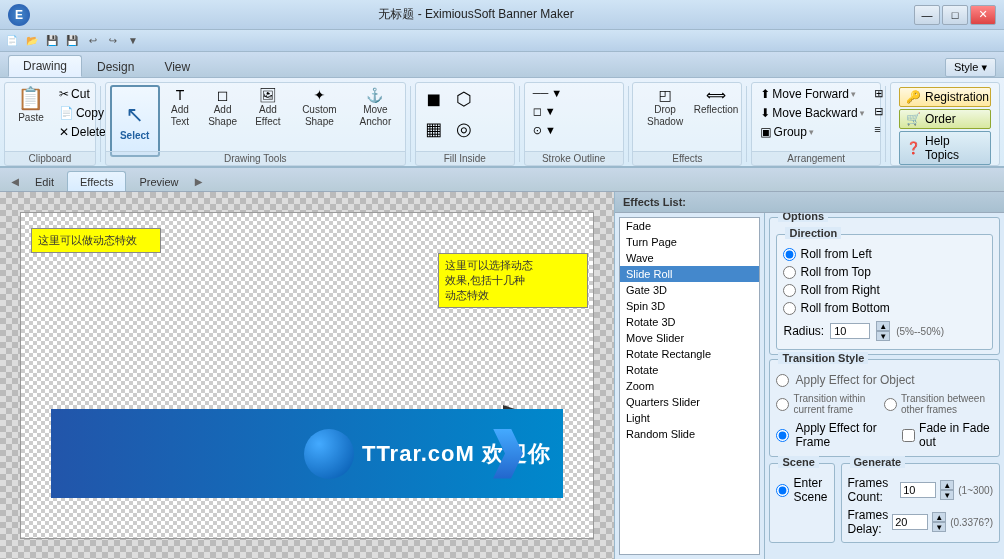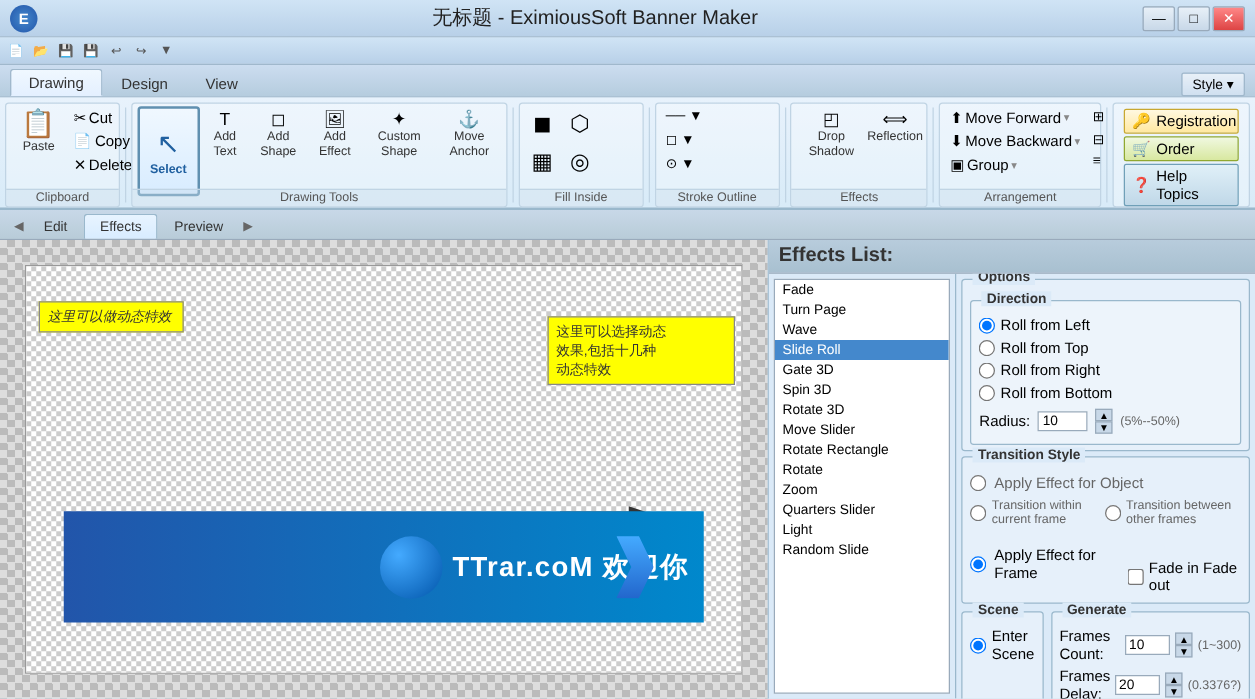--- a/index.html
+++ b/index.html
@@ -15,21 +15,21 @@
       border-bottom: 1px solid #a0b8cc;
     }
     .title-bar-logo {
       width: 22px; height: 22px;
       background: radial-gradient(circle, #4488cc, #2255aa);
       border-radius: 50%;
       margin-right: 8px;
       display: flex; align-items: center; justify-content: center;
       color: white; font-weight: bold; font-size: 10px;
     }
-    .title-bar-text { flex: 1; text-align: center; font-size: 16px; color: #222; }
+    .title-bar-text { flex: 1; text-align: center; font-size: 12px; color: #222; }
     .title-bar-controls { display: flex; gap: 2px; }
     .title-btn {
       width: 26px; height: 20px;
       background: linear-gradient(to bottom, #e8f0f8, #c8d8e8);
       border: 1px solid #9ab; border-radius: 2px;
       cursor: pointer; display: flex; align-items: center; justify-content: center;
       font-size: 11px;
     }
     .title-btn.close { background: linear-gradient(to bottom, #f88, #d44); color: white; }
 
@@ -245,21 +245,21 @@
 
     
     .canvas-box {
       position: absolute;
       background: #ffff00;
       border: 1px solid #888;
       padding: 4px 6px;
       font-size: 11px;
       color: #333;
     }
-    .canvas-box-1 { top: 28px; left: 10px; width: 116px; font-style: italic; }
+    .canvas-box-1 { top: 15px; left: 10px; width: 130px; }
     .canvas-box-2 { top: 45px; right: 10px; width: 140px; }
 
     
     .banner-area {
       position: absolute;
       bottom: 40px;
       left: 30px;
       right: 30px;
       height: 89px;
       background: linear-gradient(to right, #2255aa, #0088cc);
@@ -295,21 +295,21 @@
       width: 390px;
       background: #dbeaf8;
       border-left: 1px solid #9ab8cc;
       display: flex;
       flex-direction: column;
       overflow: hidden;
     }
     .effects-header {
       background: linear-gradient(to bottom, #b8ccdc, #a8c0d0);
       padding: 4px 8px;
-      font-size: 16px;
+      font-size: 11px;
       font-weight: bold;
       color: #333;
       border-bottom: 1px solid #9ab;
     }
     .effects-body {
       display: flex;
       flex: 1;
       overflow: hidden;
     }
 
@@ -419,21 +419,21 @@
       padding: 3px 0;
       font-size: 11px;
     }
     .trans-apply {
       display: flex;
       align-items: center;
       gap: 6px;
       padding: 3px 0;
       font-size: 11px;
     }
-    .fade-checkbox { display: flex; align-items: center; gap: 4px; margin-left: auto; font-size: 11px; margin-top: 20px; }
+    .fade-checkbox { display: flex; align-items: center; gap: 4px; margin-left: auto; font-size: 11px; }
 
     
     .scene-gen-row {
       display: flex;
       gap: 6px;
       margin-top: 2px;
     }
     .scene-group, .gen-group {
       border: 1px solid #9ab8cc;
       border-radius: 3px;

